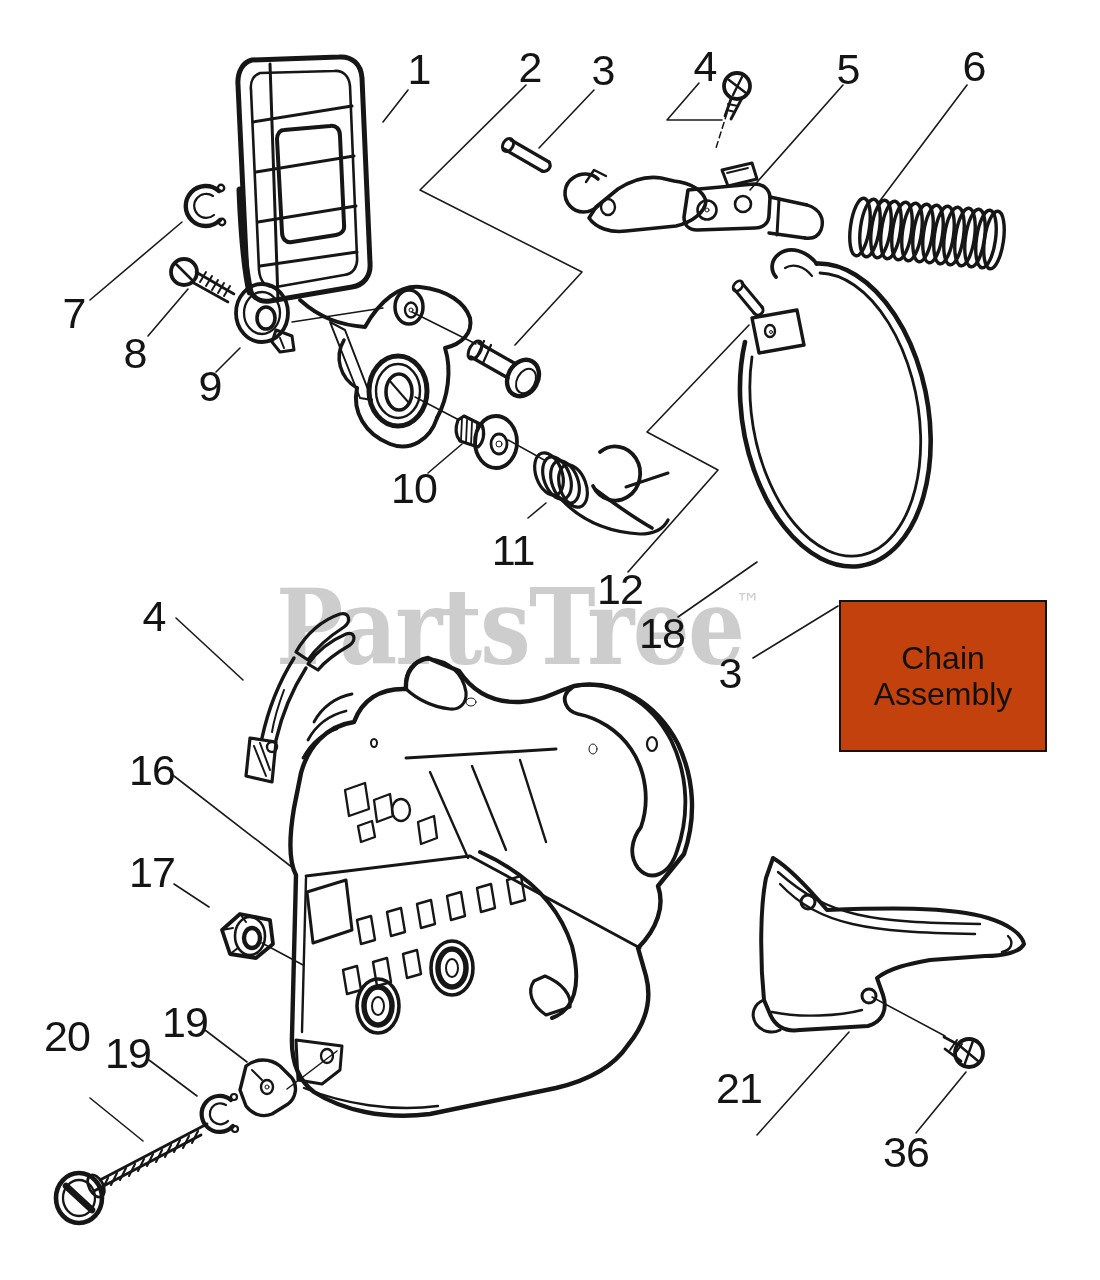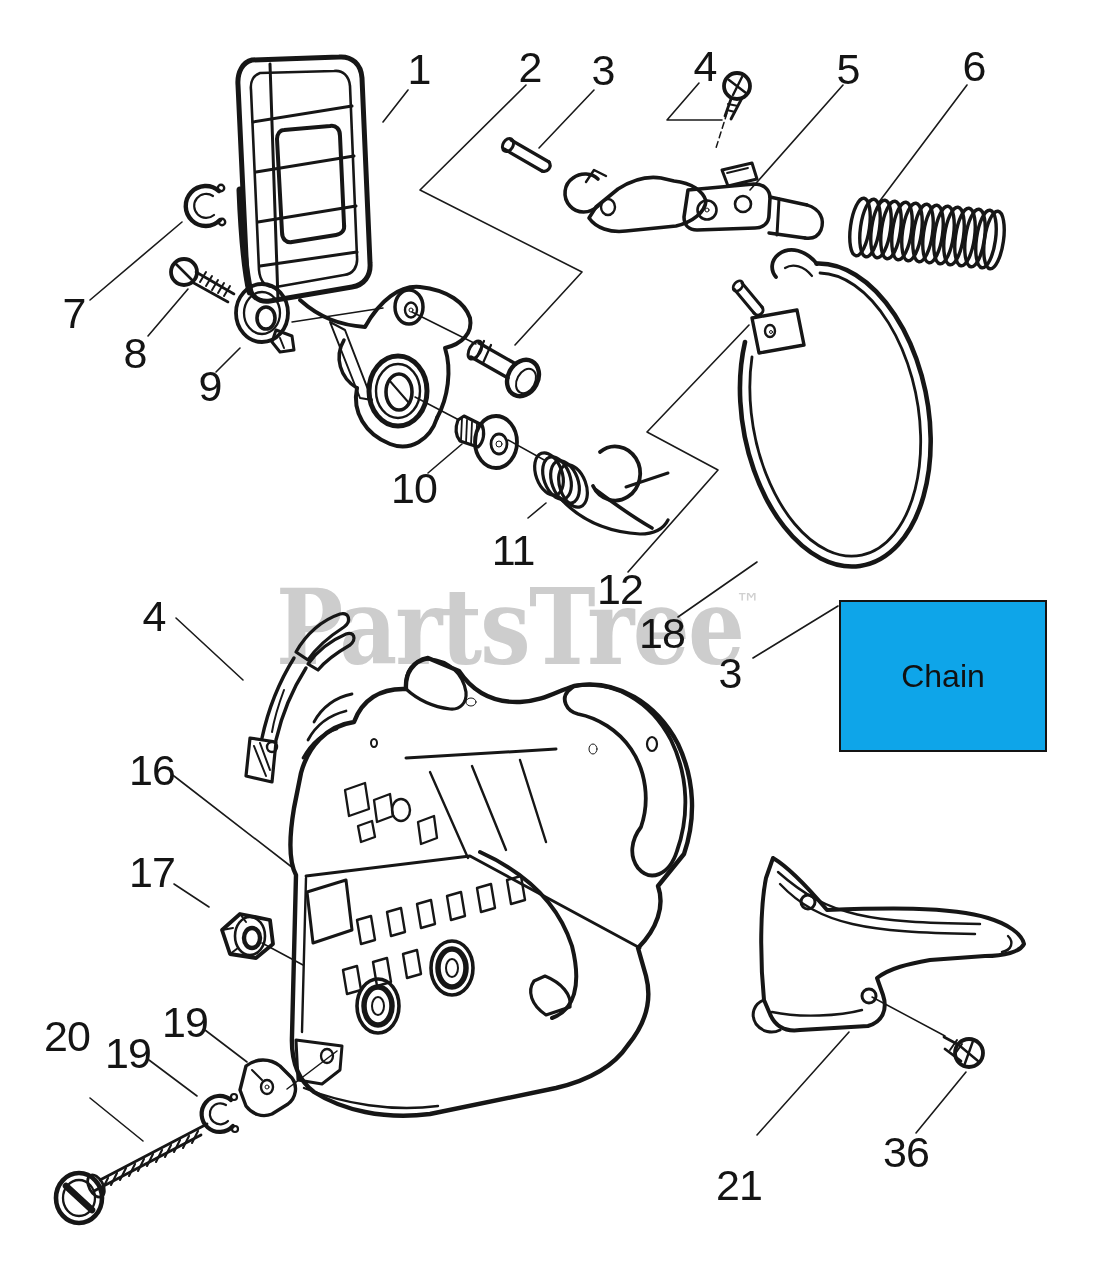--- a/index.html
+++ b/index.html
@@ -26,21 +26,21 @@
   }
   #watermark-tm{
     position:absolute;left:735px;top:590px;
     font-family:"DejaVu Sans",sans-serif;font-size:26px;color:#d0d0d0;line-height:1;
   }
   #assembly-box{
     position:absolute;left:839px;top:600px;width:208px;height:152px;
     border:2px solid #141414;box-sizing:border-box;
     display:flex;flex-direction:column;justify-content:center;
     text-align:center;font-size:32px;line-height:36px;color:#111;
-    background:#0ea5e9;
+    background:#c2410c;
   }
 </style>
 </head>
 <body>
 
 <div id="stage">
 
   <div id="watermark">PartsTree</div>
   <div id="watermark-tm">™</div>
 
@@ -367,20 +367,21 @@
   <div class="callout" style="left:513px;top:550px">11</div>
   <div class="callout" style="left:620px;top:589px">12</div>
   <div class="callout" style="left:662px;top:633px">18</div>
   <div class="callout" style="left:730px;top:673px">3</div>
   <div class="callout" style="left:154px;top:616px">4</div>
   <div class="callout" style="left:152px;top:770px">16</div>
   <div class="callout" style="left:152px;top:872px">17</div>
   <div class="callout" style="left:185px;top:1022px">19</div>
   <div class="callout" style="left:128px;top:1053px">19</div>
   <div class="callout" style="left:67px;top:1036px">20</div>
-  <div class="callout" style="left:739px;top:1185px">21</div>
+  <div class="callout" style="left:739px;top:1088px">21</div>
   <div class="callout" style="left:906px;top:1152px">36</div>
 
   <div id="assembly-box">
     <div>Chain</div>
+    <div>Assembly</div>
   </div>
 
 </div>
 
 </body></html>

